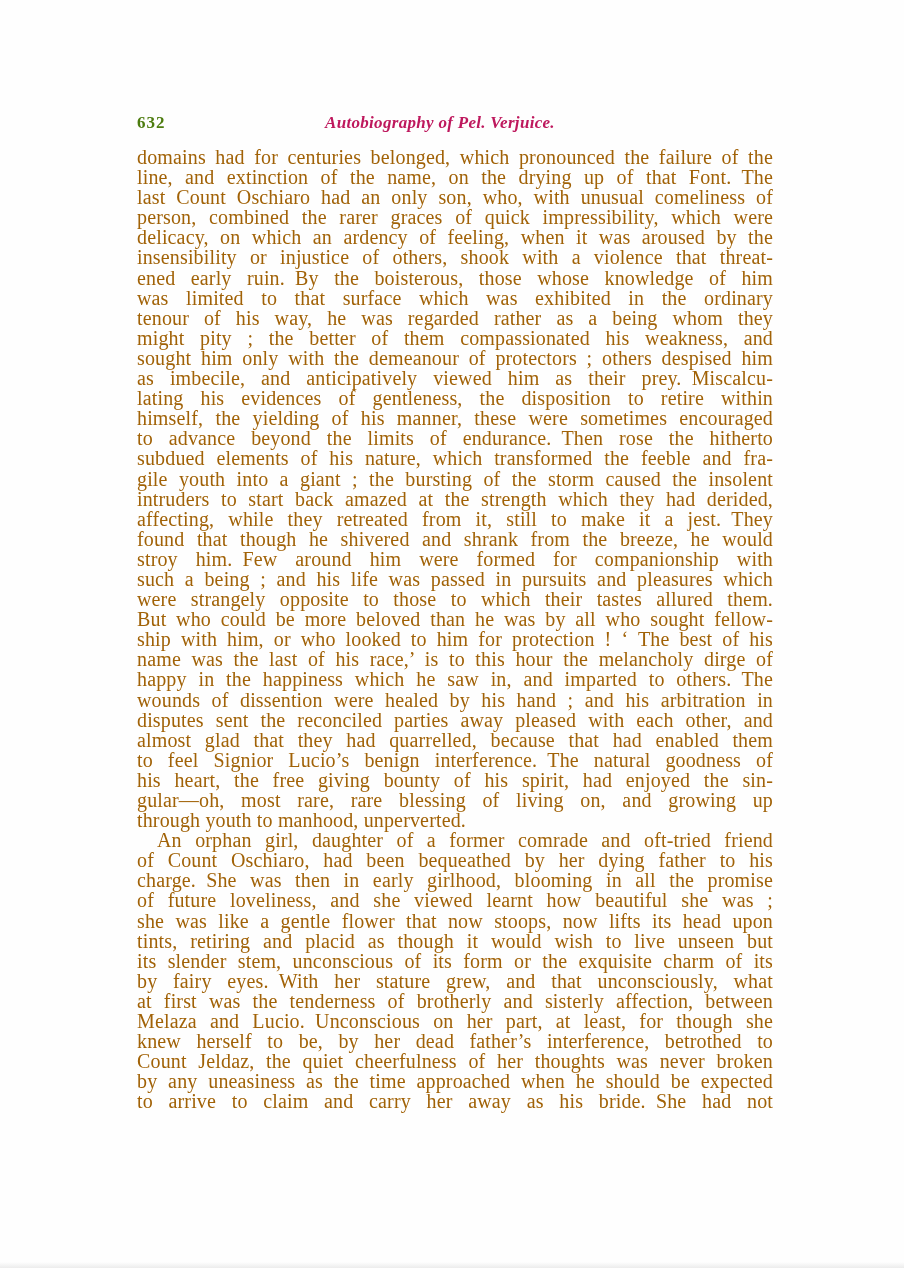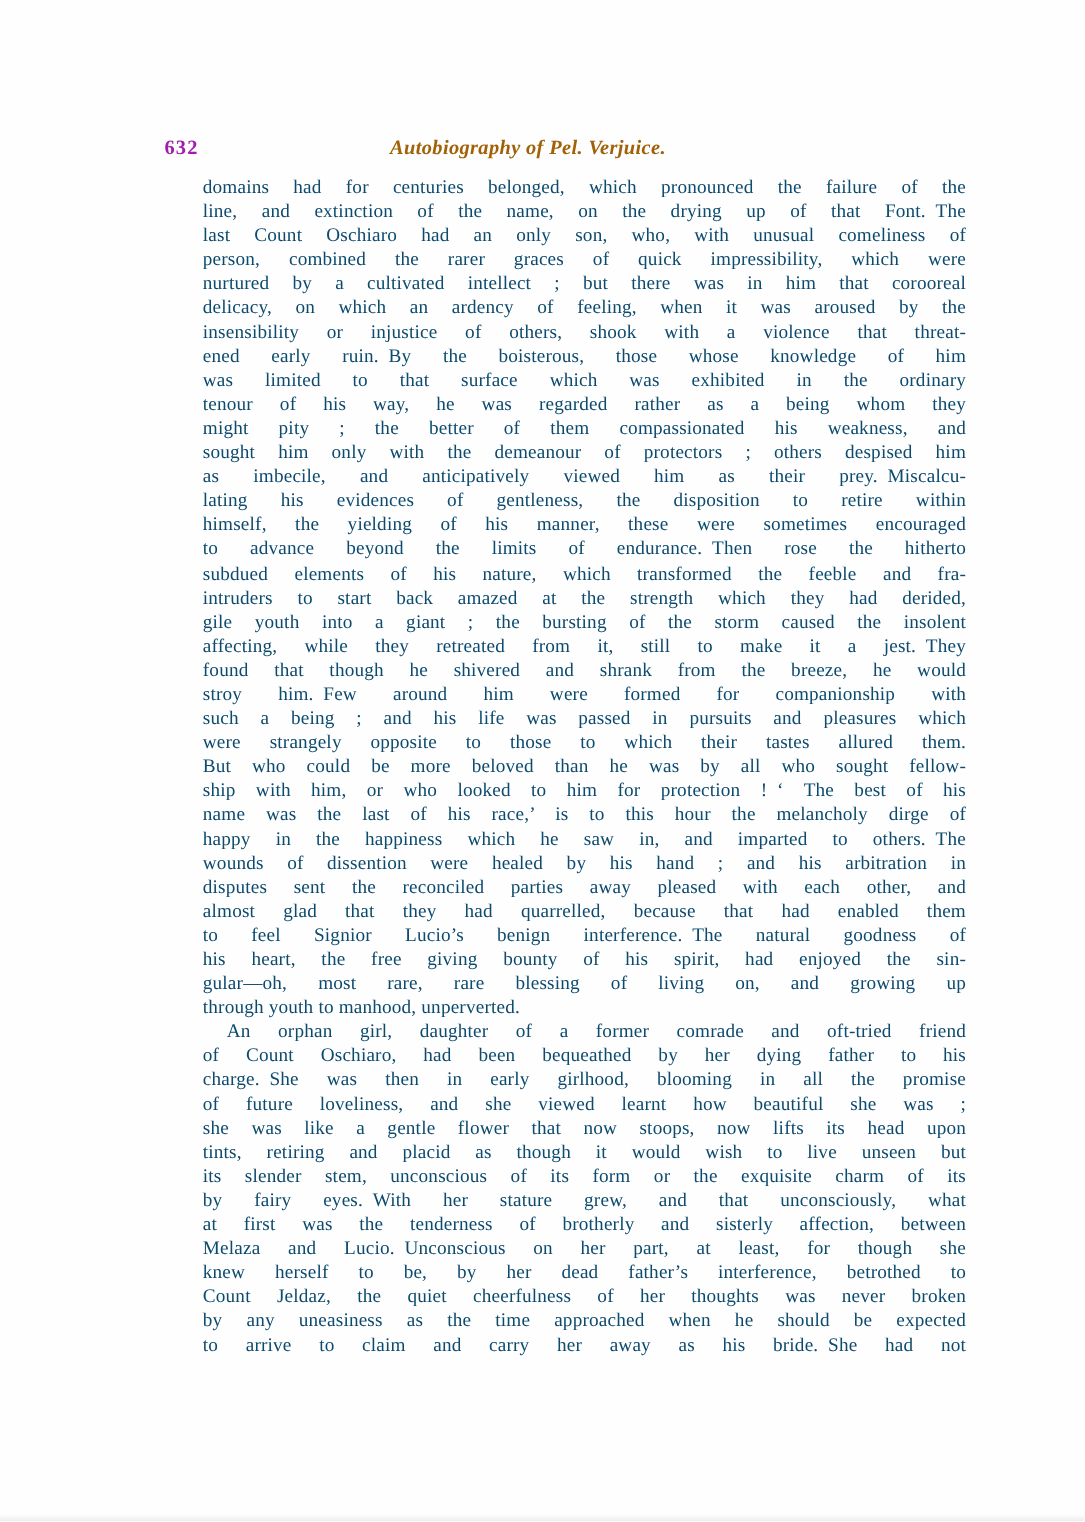--- a/index.html
+++ b/index.html
@@ -20,44 +20,43 @@
     width: 636px;
     height: 22px;
   }
   .page-number {
     position: absolute;
     left: 0;
     top: 0;
     font-size: 17px;
     font-weight: bold;
     letter-spacing: 1px;
-    color: #a21caf;
+    color: #4d7c0f;
   }
   .running-title {
     position: absolute;
     left: 0;
     right: 30px;
     top: 0;
     text-align: center;
     font-size: 17px;
     font-style: italic;
     font-weight: bold;
     letter-spacing: 0.3px;
-    color: #a16207;
+    color: #be185d;
   }
   .body-text {
     position: absolute;
     left: 137px;
     top: 147px;
     width: 636px;
-    font-size: 16px;
+    font-size: 20px;
     line-height: 20.1px;
     letter-spacing: 0.15px;
-    color: #0c4a6e;
-    margin-left: 32px;
+    color: #a16207;
   }
   .text-line {
     text-align: justify;
     text-align-last: justify;
     white-space: nowrap; 
   }
   .text-line.flush { text-align-last: left; }
   .text-line.indent { text-indent: 20px; }
   .scan-edge {
     position: absolute;
@@ -75,35 +74,34 @@
     <span class="page-number">632</span>
     <div class="running-title">Autobiography of Pel. Verjuice.</div>
   </div>
 
   <div class="body-text">
     <div class="paragraph">
         <div class="text-line">domains had for centuries belonged, which pronounced the failure of the</div>
         <div class="text-line">line, and extinction of the name, on the drying up of that Font. The</div>
         <div class="text-line">last Count Oschiaro had an only son, who, with unusual comeliness of</div>
         <div class="text-line">person, combined the rarer graces of quick impressibility, which were</div>
-        <div class="text-line">nurtured by a cultivated intellect ; but there was in him that corooreal</div>
         <div class="text-line">delicacy, on which an ardency of feeling, when it was aroused by the</div>
         <div class="text-line">insensibility or injustice of others, shook with a violence that threat-</div>
         <div class="text-line">ened early ruin. By the boisterous, those whose knowledge of him</div>
         <div class="text-line">was limited to that surface which was exhibited in the ordinary</div>
         <div class="text-line">tenour of his way, he was regarded rather as a being whom they</div>
         <div class="text-line">might pity ; the better of them compassionated his weakness, and</div>
         <div class="text-line">sought him only with the demeanour of protectors ; others despised him</div>
         <div class="text-line">as imbecile, and anticipatively viewed him as their prey. Miscalcu-</div>
         <div class="text-line">lating his evidences of gentleness, the disposition to retire within</div>
         <div class="text-line">himself, the yielding of his manner, these were sometimes encouraged</div>
         <div class="text-line">to advance beyond the limits of endurance. Then rose the hitherto</div>
         <div class="text-line">subdued elements of his nature, which transformed the feeble and fra-</div>
+        <div class="text-line">gile youth into a giant ; the bursting of the storm caused the insolent</div>
         <div class="text-line">intruders to start back amazed at the strength which they had derided,</div>
-        <div class="text-line">gile youth into a giant ; the bursting of the storm caused the insolent</div>
         <div class="text-line">affecting, while they retreated from it, still to make it a jest. They</div>
         <div class="text-line">found that though he shivered and shrank from the breeze, he would</div>
         <div class="text-line">stroy him. Few around him were formed for companionship with</div>
         <div class="text-line">such a being ; and his life was passed in pursuits and pleasures which</div>
         <div class="text-line">were strangely opposite to those to which their tastes allured them.</div>
         <div class="text-line">But who could be more beloved than he was by all who sought fellow-</div>
         <div class="text-line">ship with him, or who looked to him for protection ! ‘ The best of his</div>
         <div class="text-line">name was the last of his race,’ is to this hour the melancholy dirge of</div>
         <div class="text-line">happy in the happiness which he saw in, and imparted to others. The</div>
         <div class="text-line">wounds of dissention were healed by his hand ; and his arbitration in</div>

